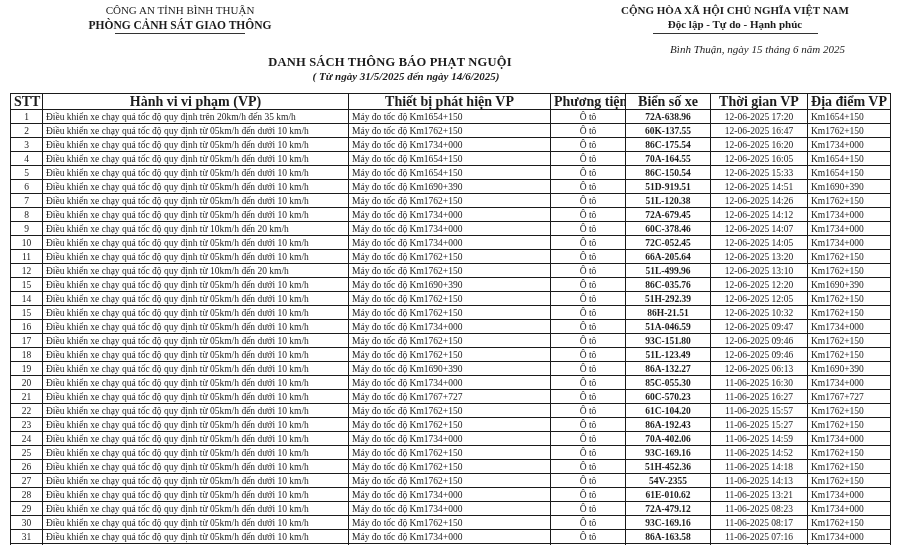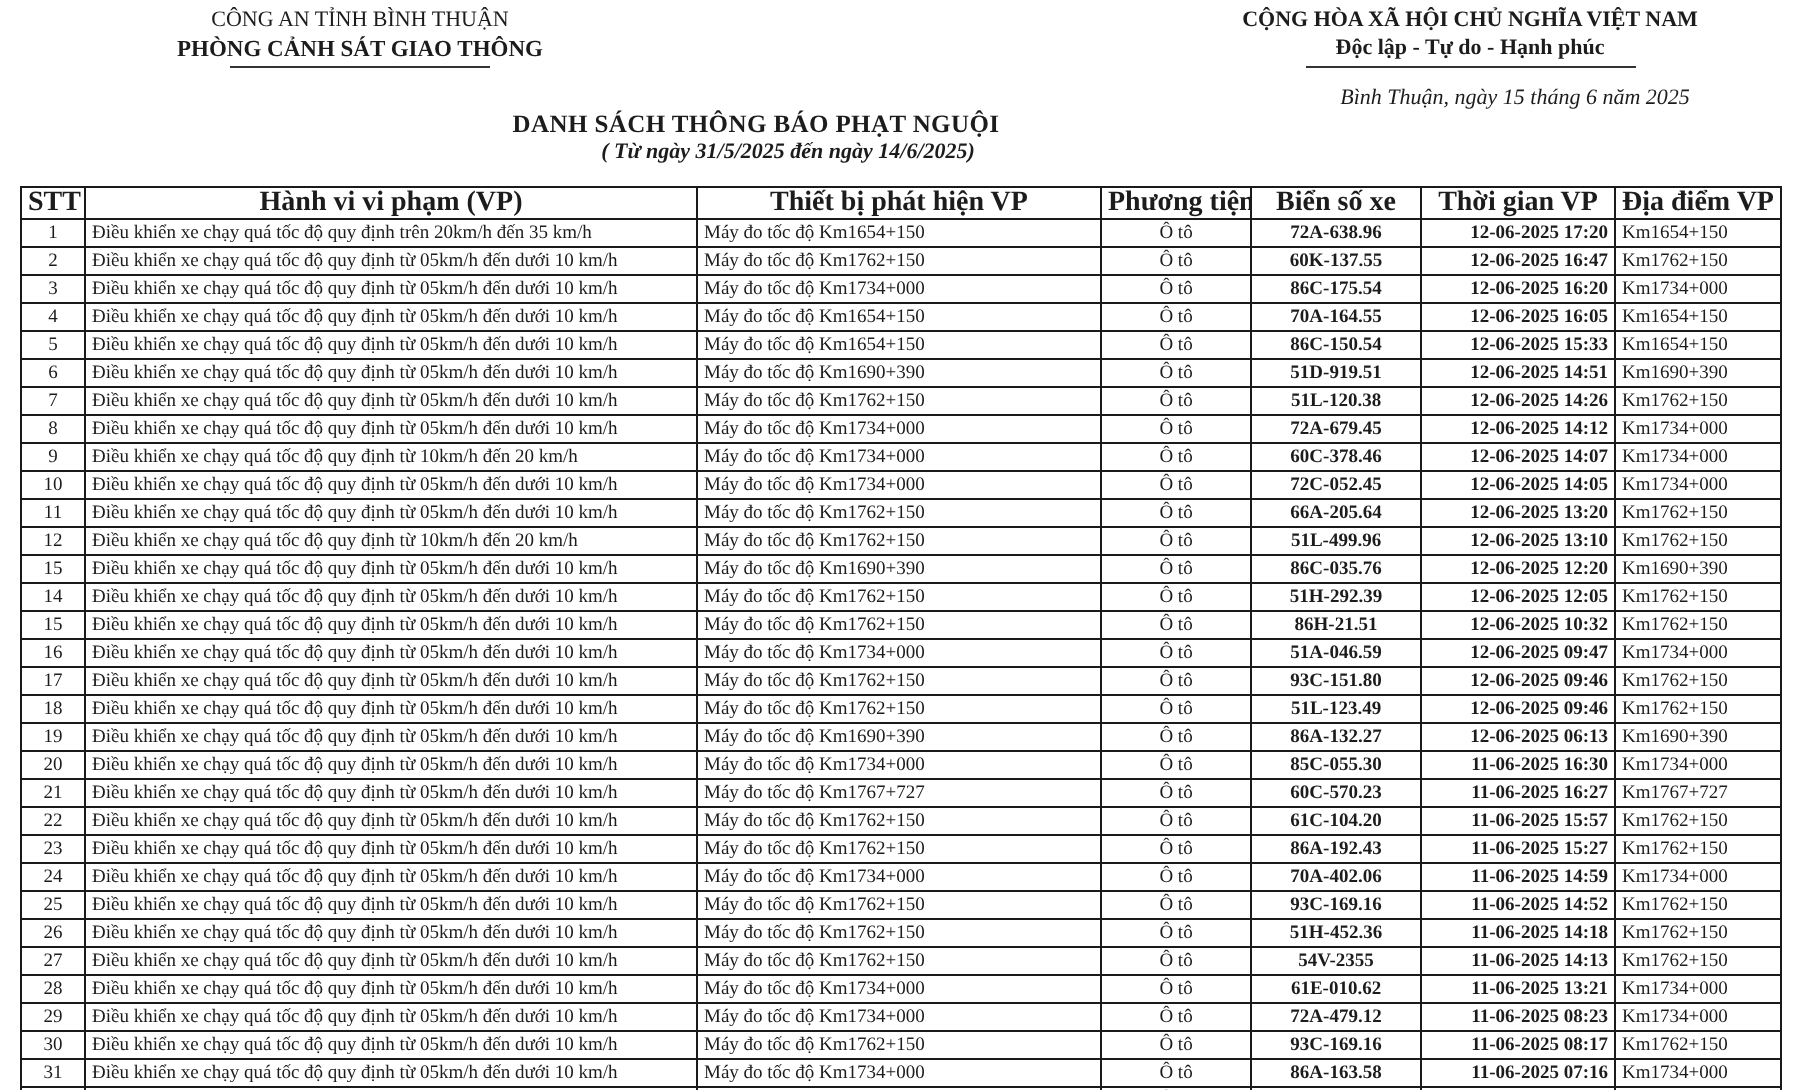--- a/index.html
+++ b/index.html
@@ -24,21 +24,21 @@
     text-align:center;line-height:1.25;
   }
   .header-right .r1{font-size:11px;font-weight:bold;}
   .header-right .r2{font-size:11px;font-weight:bold;}
   .rule-right{width:165px;border-bottom:1px solid #333;margin:1px auto 0 auto;}
   .dateline{
     font-size:11px;font-style:italic;margin-top:9px;
     padding-left:45px;
   }
   
-  .title-block{position:absolute;left:0;top:55px;width:756px;text-align:center;line-height:1.2;}
+  .title-block{position:absolute;left:12px;top:55px;width:756px;text-align:center;line-height:1.2;}
   .doc-title{font-size:12.5px;font-weight:bold;letter-spacing:.2px;}
   .doc-sub{font-size:11px;font-weight:bold;font-style:italic;padding-left:32px;}
   
   table.viol{
     position:absolute;left:10px;top:93px;
     width:880px;border-collapse:collapse;table-layout:fixed;
   }
   table.viol th,table.viol td{
     border:1px solid #1a1a1a;
     padding:0 3px;
@@ -49,21 +49,21 @@
     height:13px;
   }
   table.viol thead th{
     font-weight:bold;text-align:center;font-size:14px;height:13px;
   }
   td.c-stt{text-align:center;}
   td.c-violation{text-align:left;padding-left:5px;}
   td.c-device{text-align:left;padding-left:4px;}
   td.c-vehicle{text-align:center;}
   td.c-plate{text-align:center;font-weight:bold;}
-  td.c-time{text-align:right;padding-left:4px;font-weight:bold;}
+  td.c-time{text-align:center;padding-left:4px;}
   td.c-location{text-align:left;padding-left:4px;}
 </style>
 </head>
 <body>
 
 <div class="page">
 
   <div class="header-left">
     <div class="l1">CÔNG AN TỈNH BÌNH THUẬN</div>
     <div class="l2">PHÒNG CẢNH SÁT GIAO THÔNG</div>

